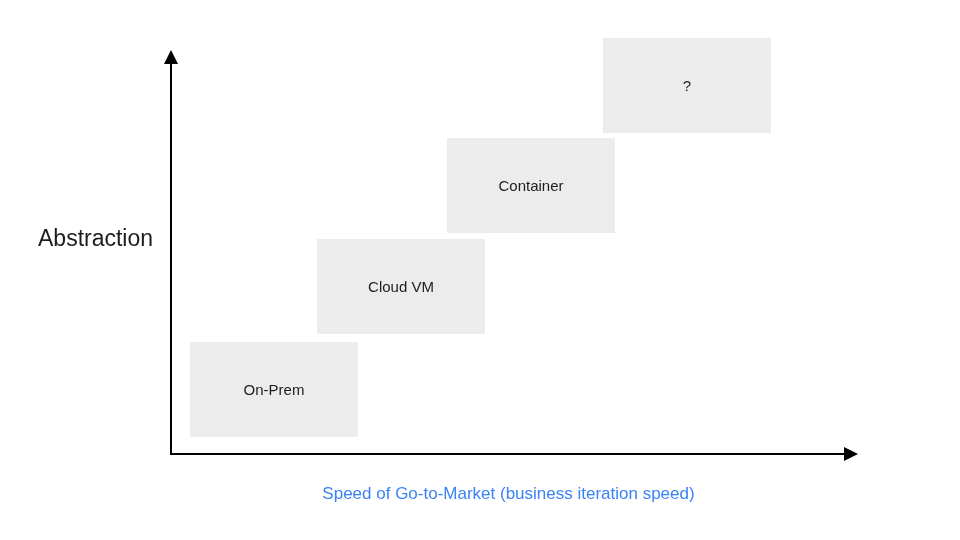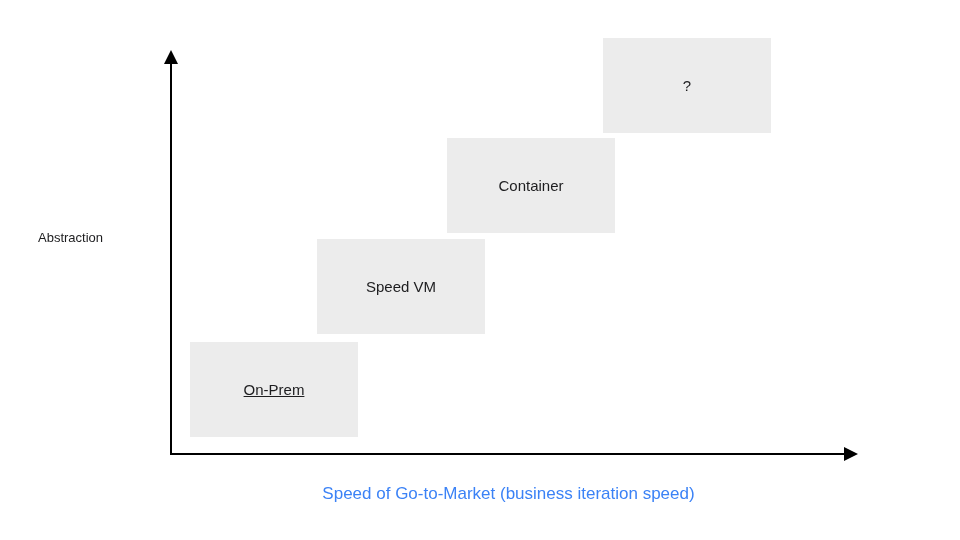--- a/index.html
+++ b/index.html
@@ -53,21 +53,21 @@
     border-top: 7px solid transparent;
     border-bottom: 7px solid transparent;
     border-left: 14px solid #000000;
   }
 
   
   .y-axis-label {
     position: absolute;
     left: 38px;
     top: 228px;
-    font-size: 13px;
+    font-size: 23px;
     line-height: 20px;
     color: #1d1d1f;
   }
   .x-axis-label {
     position: absolute;
     left: 171px;
     top: 484px;
     width: 675px;
     text-align: center;
     font-size: 17px;
@@ -80,39 +80,39 @@
     position: absolute;
     width: 168px;
     height: 95px;
     background: #ececec;
     display: flex;
     align-items: center;
     justify-content: center;
     font-size: 15px;
     color: #1d1d1f;
   }
-  .node-on-prem   { left: 190px; top: 342px; text-decoration: underline; }
+  .node-on-prem   { left: 190px; top: 342px; }
   .node-cloud-vm  { left: 317px; top: 239px; }
   .node-container { left: 447px; top: 138px; }
   .node-unknown   { left: 603px; top:  38px; }
 </style>
 </head>
 <body>
 
 <div class="canvas">
 
   <div class="y-axis-arrowhead"></div>
   <div class="y-axis-line"></div>
   <div class="y-axis-label">Abstraction</div>
 
   <div class="x-axis-line"></div>
   <div class="x-axis-arrowhead"></div>
   <div class="x-axis-label">Speed of Go-to-Market (business iteration speed)</div>
 
   <div class="node-box node-on-prem">On-Prem</div>
 
-  <div class="node-box node-cloud-vm">Speed VM</div>
+  <div class="node-box node-cloud-vm">Cloud VM</div>
 
   <div class="node-box node-container">Container</div>
 
   <div class="node-box node-unknown">?</div>
 
 </div>
 
 </body></html>

